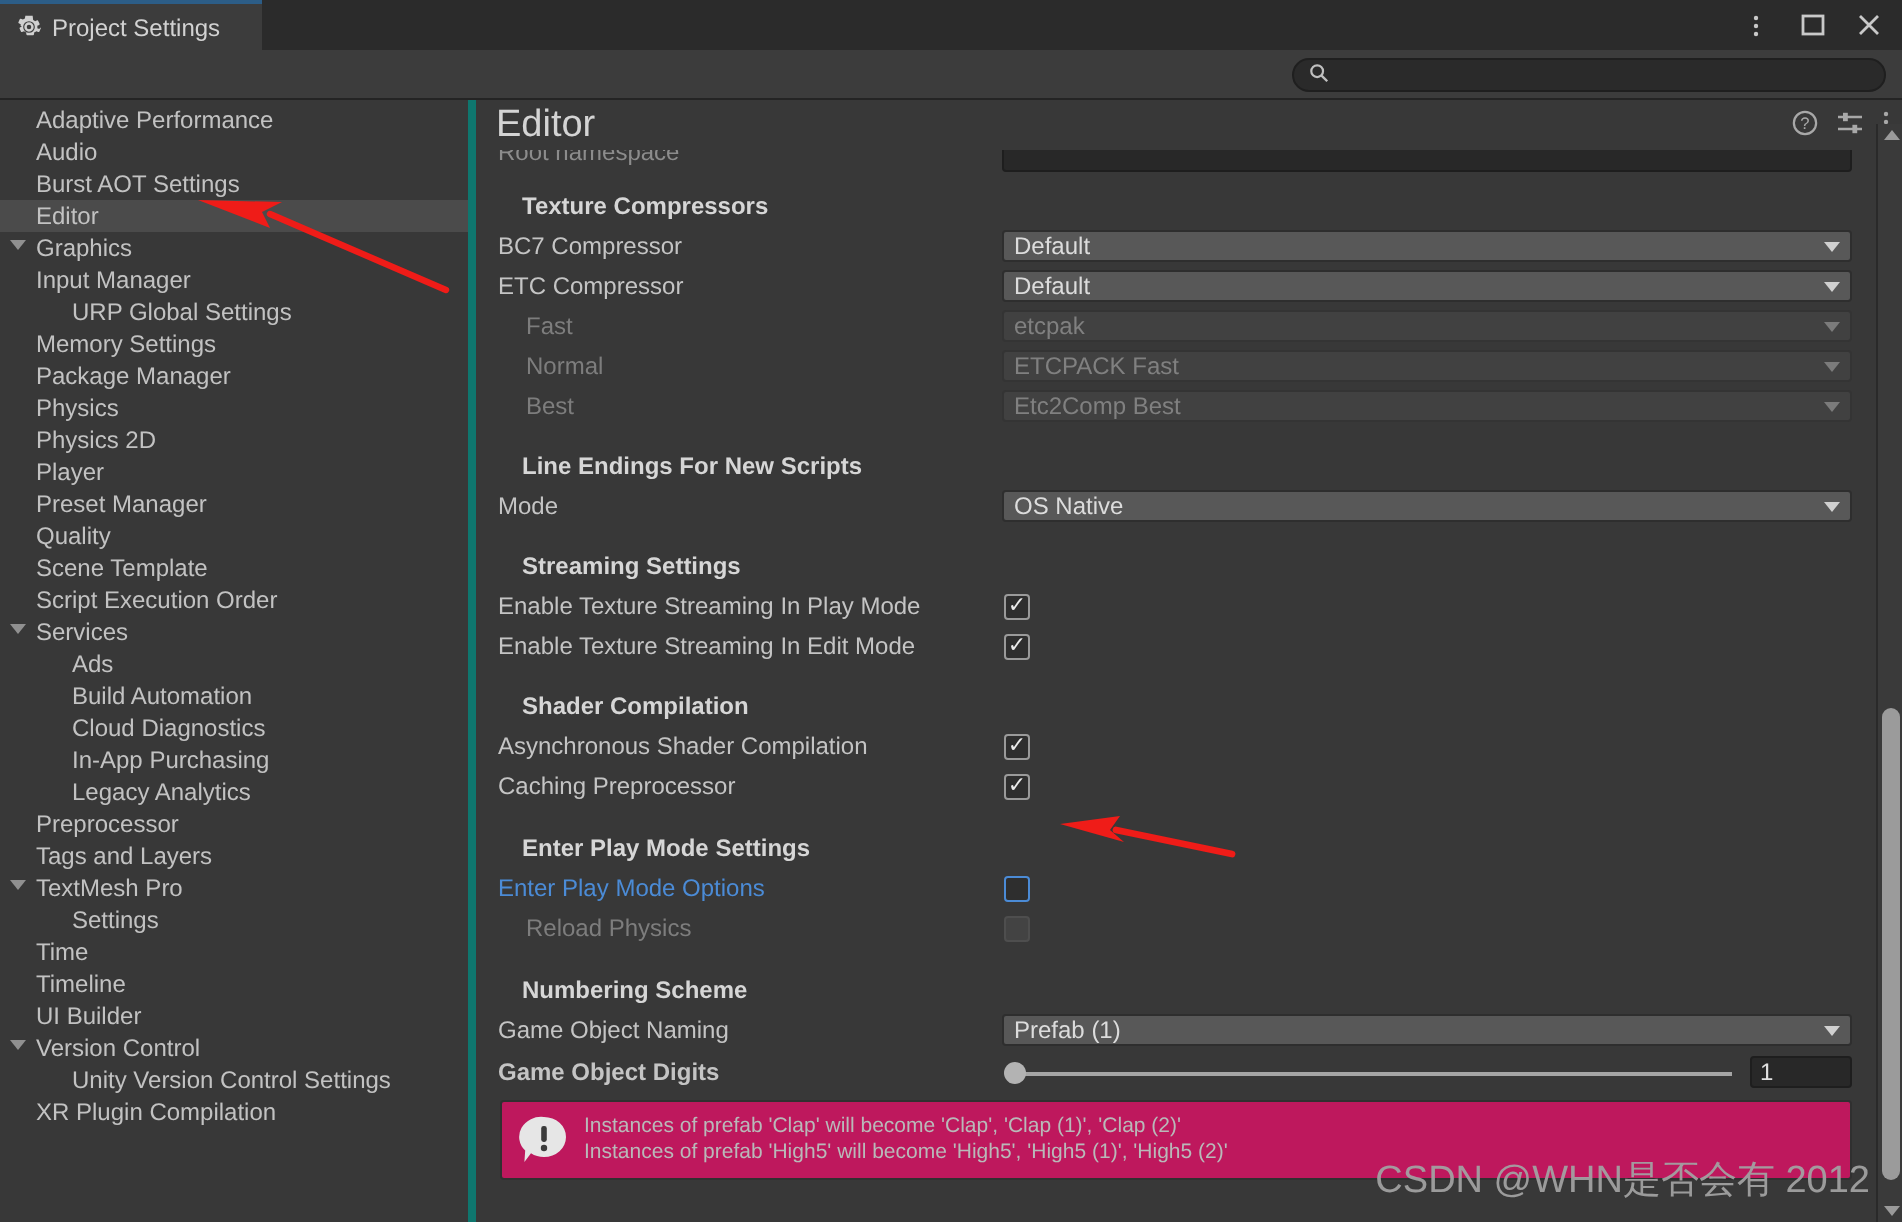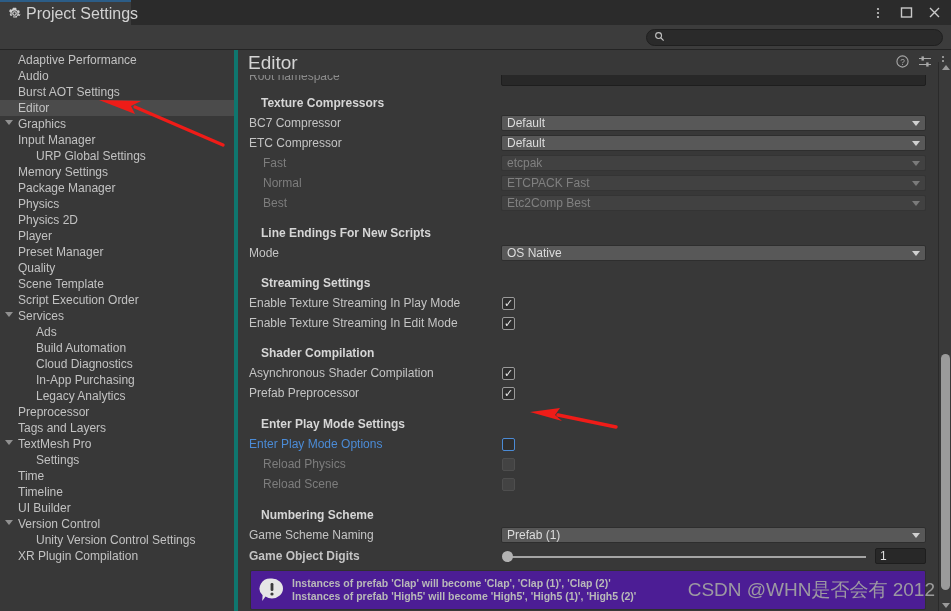--- a/index.html
+++ b/index.html
@@ -42,21 +42,21 @@
     padding-left: 8px;
   }
   .tab-icon {
     width: 13px; height: 13px;
     margin-right: 5px;
     display: inline-block;
     position: relative;
     top: 0px;
   }
   .tab-label {
-    font-size: 16px;
+    font-size: 12px;
     color: #d2d2d2;
     white-space: nowrap;
   }
   .win-controls {
     position: absolute;
     right: 4px; top: 0;
     height: 25px;
     display: flex;
     align-items: center;
     gap: 2px;
@@ -292,28 +292,27 @@
     font-size: 12px;
     display: flex;
     align-items: center;
     padding-left: 4px;
   }
 
   .helpbox {
     position: absolute;
     left: 11px;
     width: 676px; height: 40px;
-    background: #4c1d95;
+    background: #be185d;
     border: 1px solid #303030;
     border-radius: 2px;
     box-sizing: border-box;
     display: flex;
     align-items: center;
     padding-left: 8px;
-    font-weight: bold;
   }
   .helpbox-icon {
     width: 26px; height: 26px;
     flex: 0 0 26px;
     margin-right: 7px;
   }
   .helpbox-text {
     font-size: 10.5px;
     color: #b9b9b9;
     line-height: 13px;
@@ -560,51 +559,47 @@
       </div>
 
       <div class="row">
         <div class="row-label">Asynchronous Shader Compilation</div>
         <div class="checkbox">
           <span class="chk">✓</span>
         </div>
       </div>
 
       <div class="row">
-        <div class="row-label">Prefab Preprocessor</div>
+        <div class="row-label">Caching Preprocessor</div>
         <div class="checkbox">
           <span class="chk">✓</span>
         </div>
       </div>
 
       <div class="section-head" style="margin-top:9px;">
         <div class="t">Enter Play Mode Settings</div>
       </div>
 
       <div class="row">
         <div class="row-label link">Enter Play Mode Options</div>
         <div class="checkbox accent"></div>
       </div>
 
       <div class="row">
         <div class="row-label indent dim">Reload Physics</div>
         <div class="checkbox disabled"></div>
       </div>
 
-      <div class="row">
-        <div class="row-label indent dim">Reload Scene</div>
-        <div class="checkbox disabled"></div>
-      </div>
 
       <div class="section-head" style="margin-top:9px;">
         <div class="t">Numbering Scheme</div>
       </div>
 
       <div class="row">
-        <div class="row-label">Game Scheme Naming</div>
+        <div class="row-label">Game Object Naming</div>
         <div class="dropdown">
           <span>Prefab (1)</span>
           <span class="dd-arrow"></span>
         </div>
       </div>
 
       <div class="row" style="height:22px;">
         <div class="row-label" style="line-height:22px;font-weight:bold;">Game Object Digits</div>
         <div class="slider-wrap">
           <div class="slider-track"></div>

